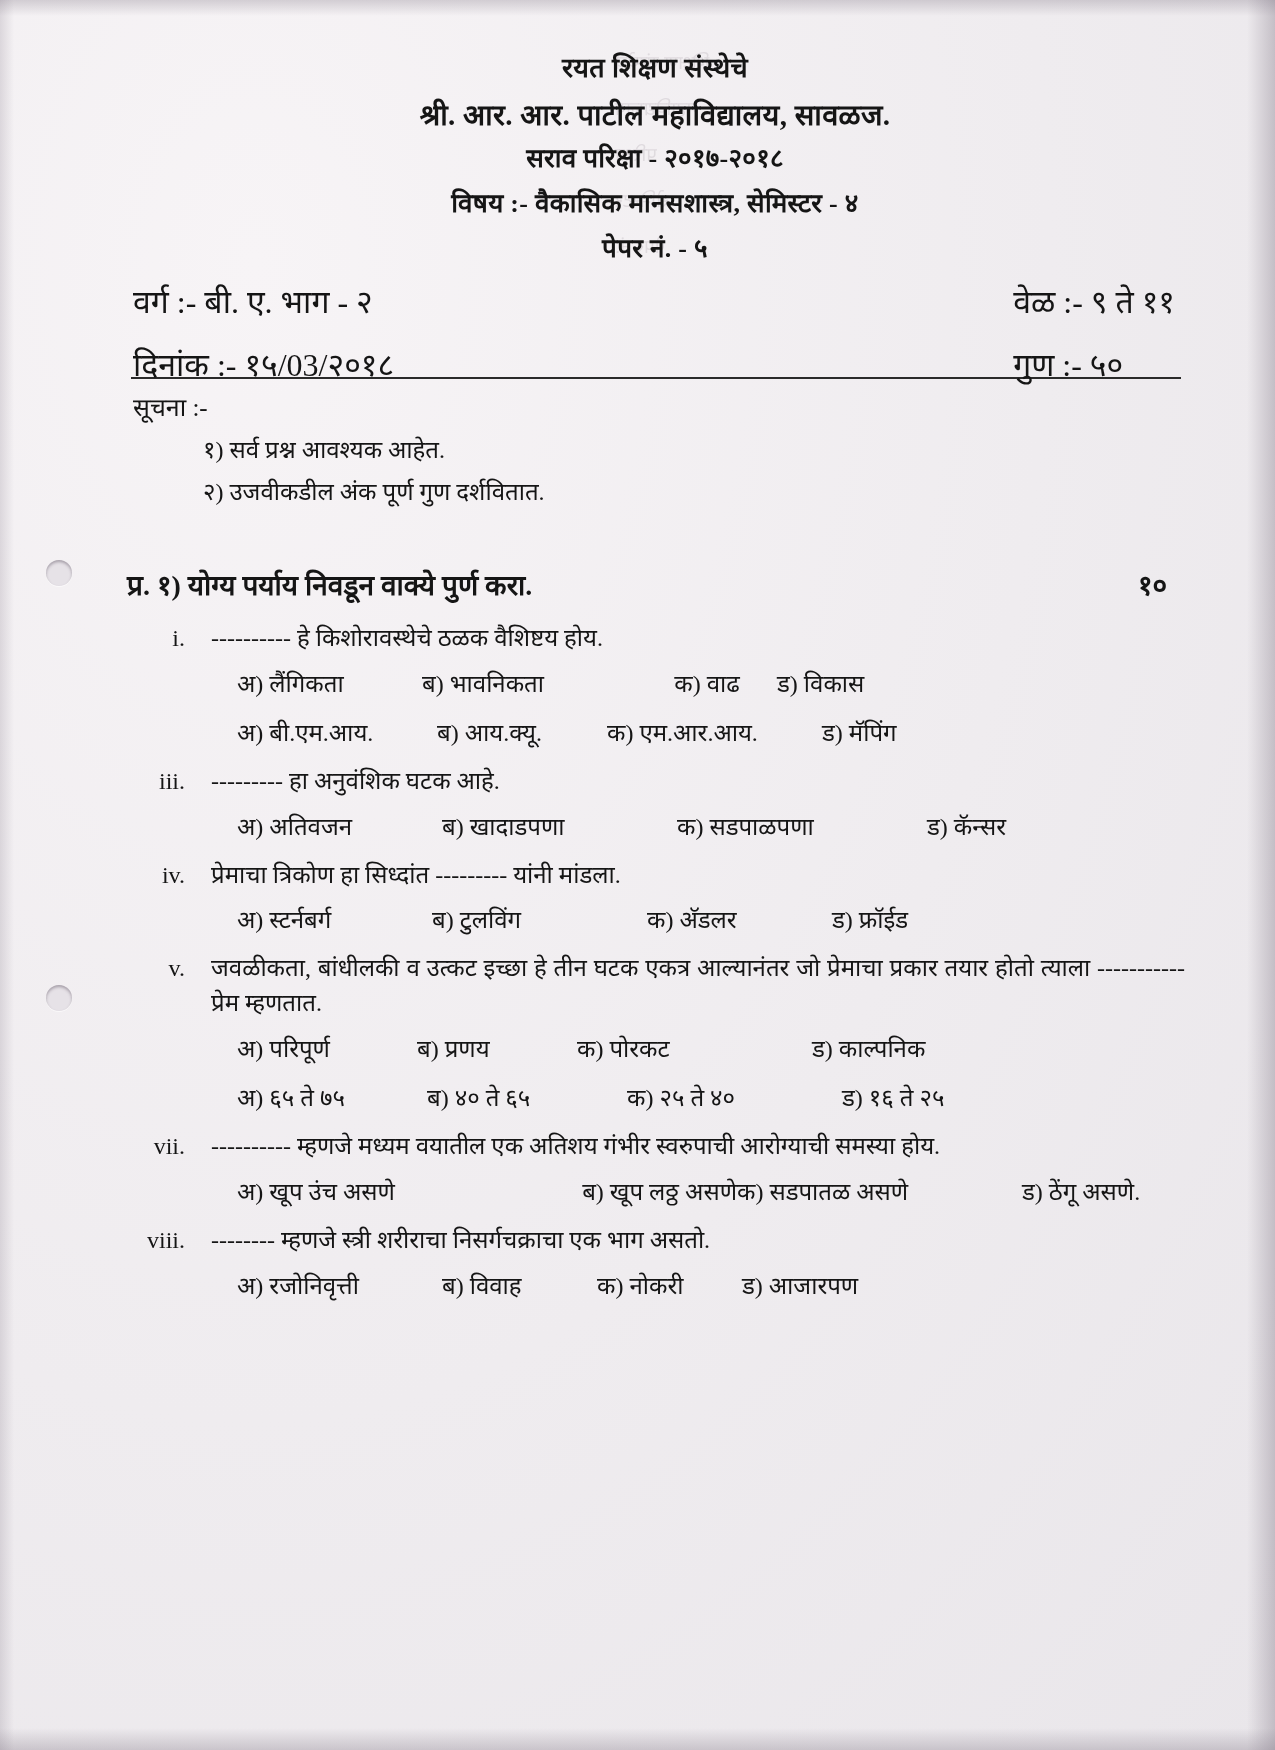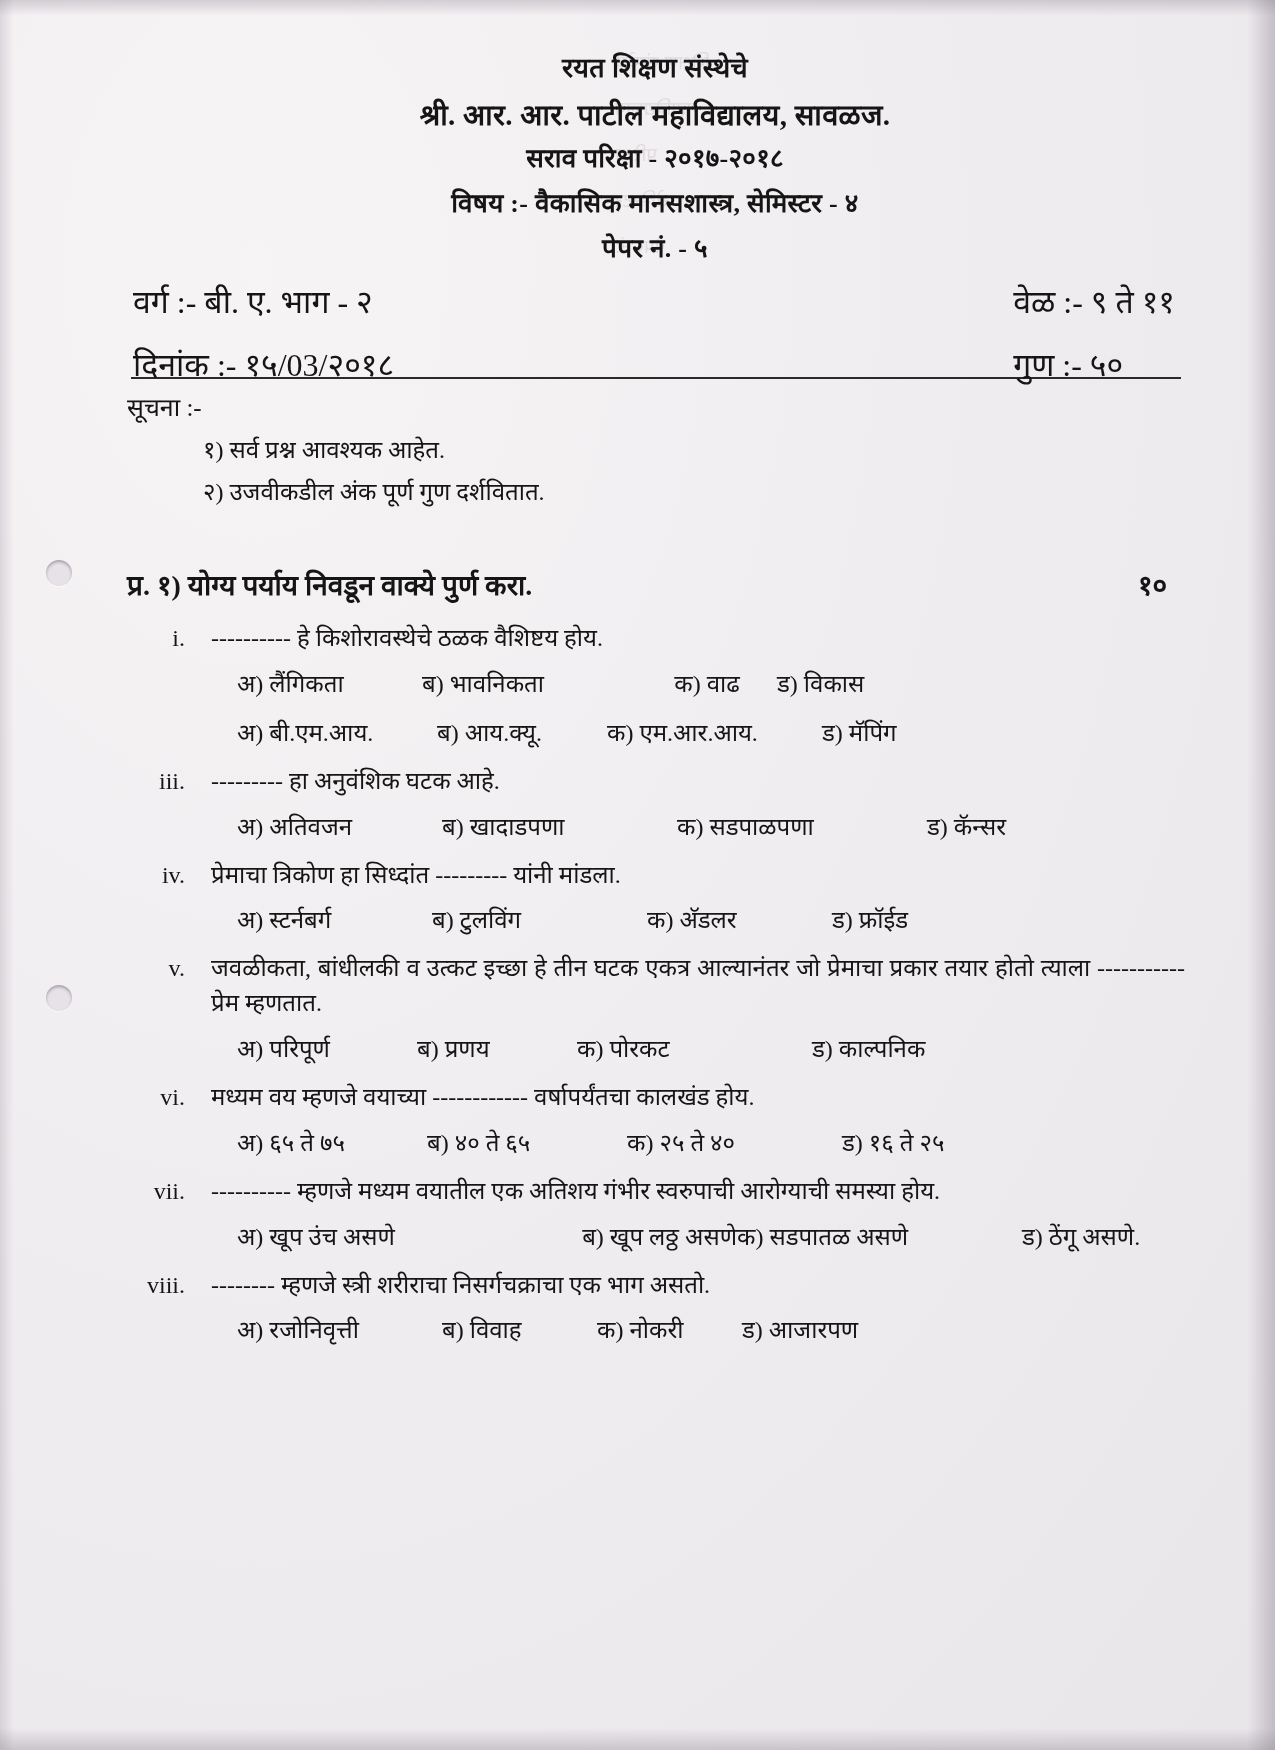--- a/index.html
+++ b/index.html
@@ -105,21 +105,21 @@
   .meta .right-col { position: absolute; right: 10px; top: 0; text-align: left; }
   .meta .row { margin-bottom: 20px; }
 
   .rule {
     border: none;
     border-top: 2px solid #2a2a2a;
     margin: 2px 4px 10px 6px;
   }
   .note-title {
     font-size: 25px;
-    margin: 6px 0 6px 2px;
+    margin: 6px 0 6px 8px;
   }
   .note-list {
     margin: 0 0 0 78px;
     font-size: 24px;
     line-height: 1.75;
   }
   .q-head {
     font-size: 28px;
     font-weight: bold;
     margin: 52px 0 18px 2px;
@@ -297,24 +297,20 @@
         </div>
         <div class="opts opts-e">
           <span class="opt">अ) परिपूर्ण</span>
           <span class="opt">ब) प्रणय</span>
           <span class="opt">क) पोरकट</span>
           <span class="opt">ड) काल्पनिक</span>
         </div>
       </div>
 
       <div class="item">
-        <div class="item-row">
-          <div class="num">vi.</div>
-          <div class="stem">मध्यम वय म्हणजे वयाच्या ------------ वर्षापर्यंतचा कालखंड होय.</div>
-        </div>
         <div class="opts opts-f">
           <span class="opt">अ) ६५ ते ७५</span>
           <span class="opt">ब) ४० ते ६५</span>
           <span class="opt">क) २५ ते ४०</span>
           <span class="opt">ड) १६ ते २५</span>
         </div>
       </div>
 
       <div class="item">
         <div class="item-row">

